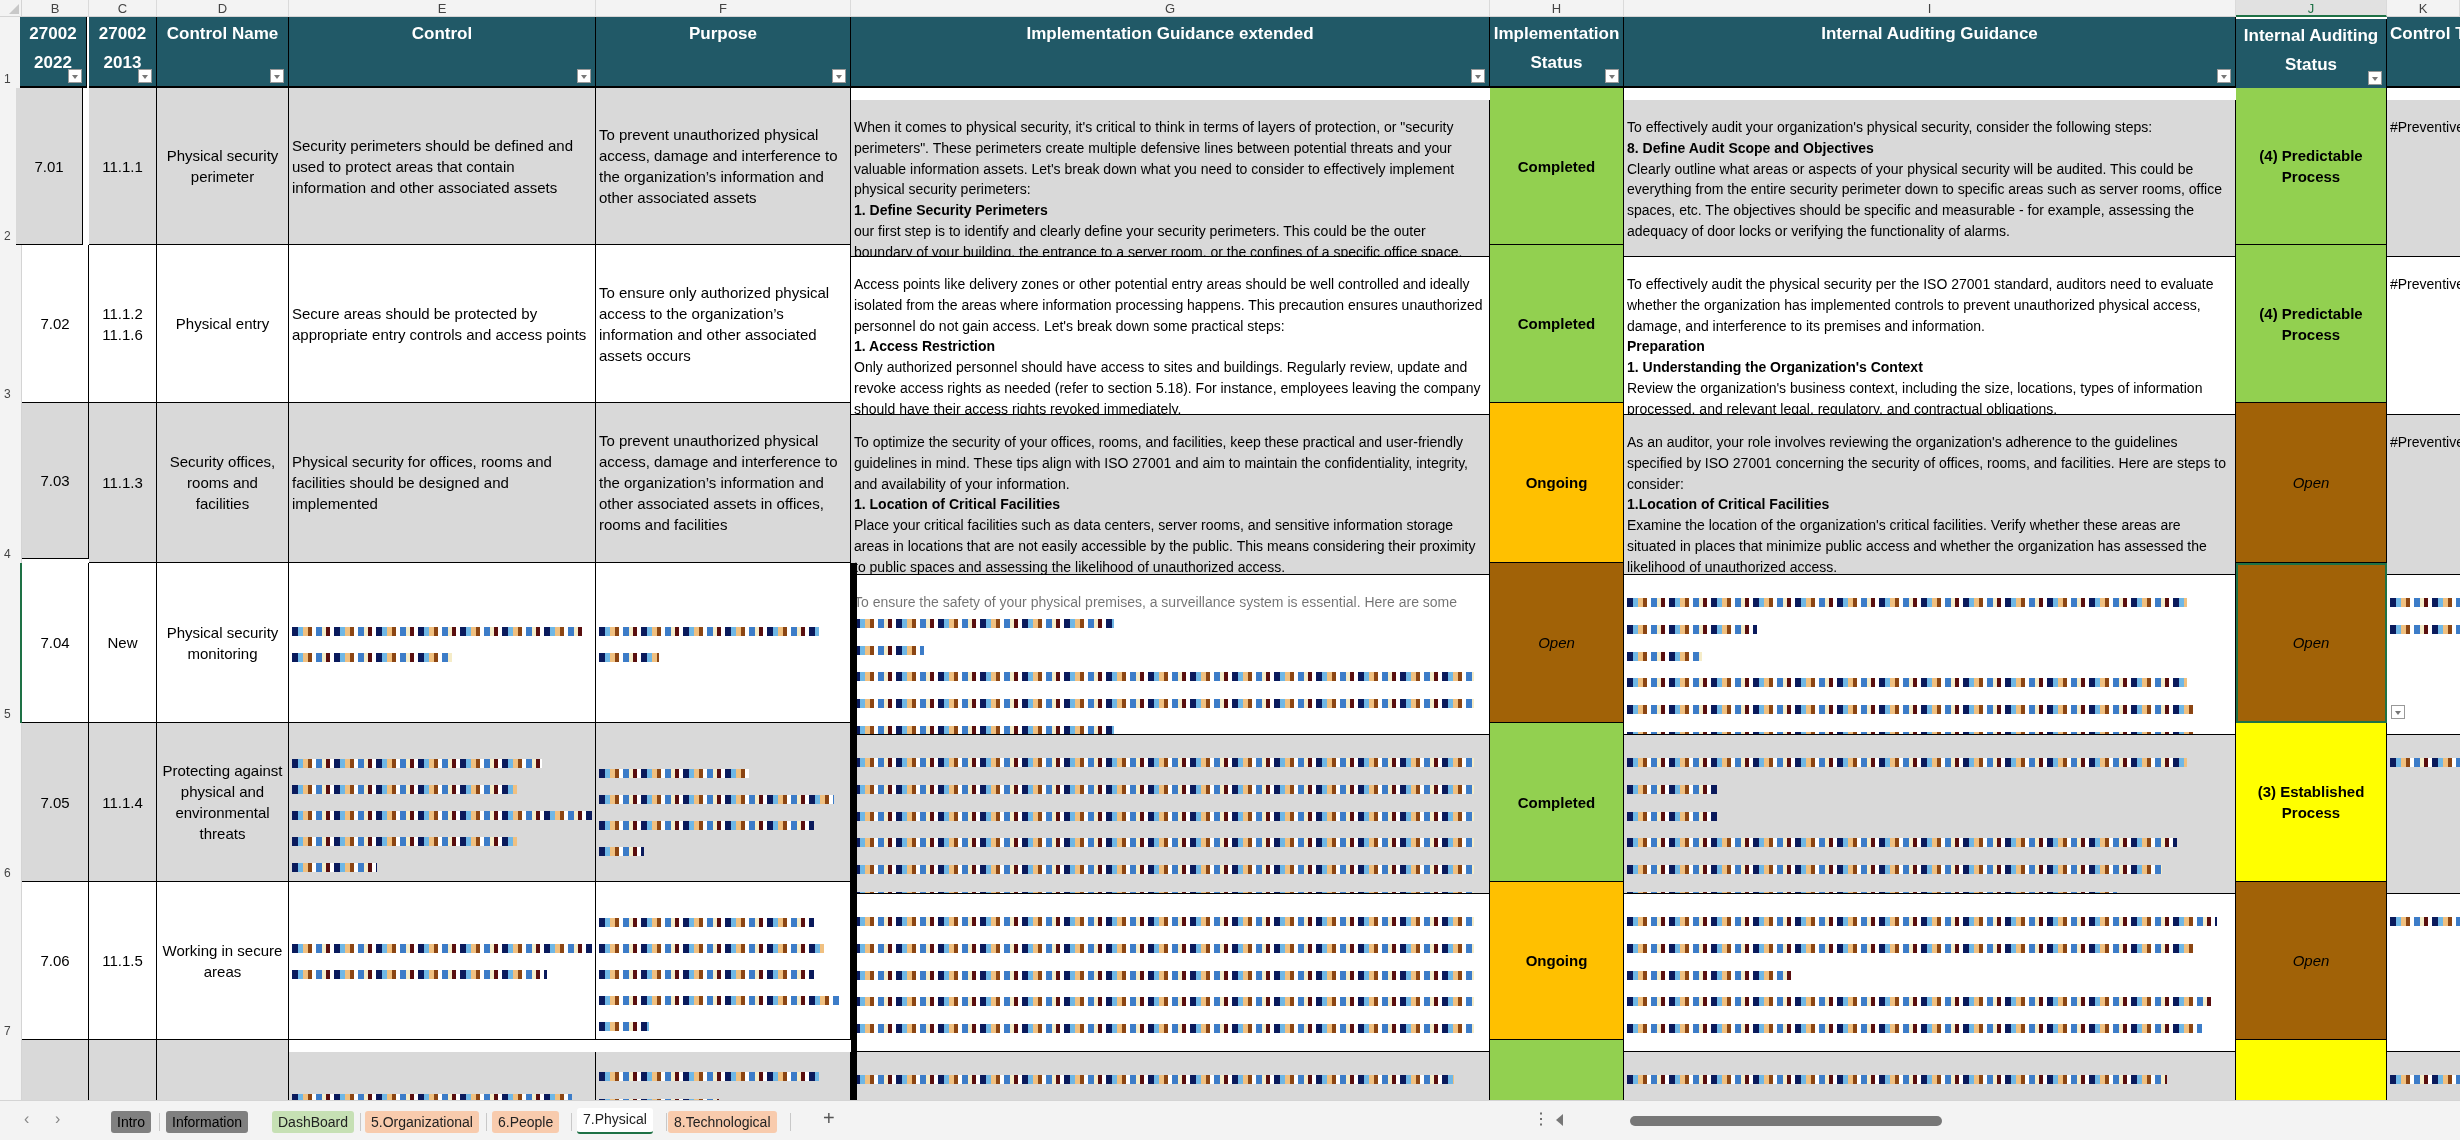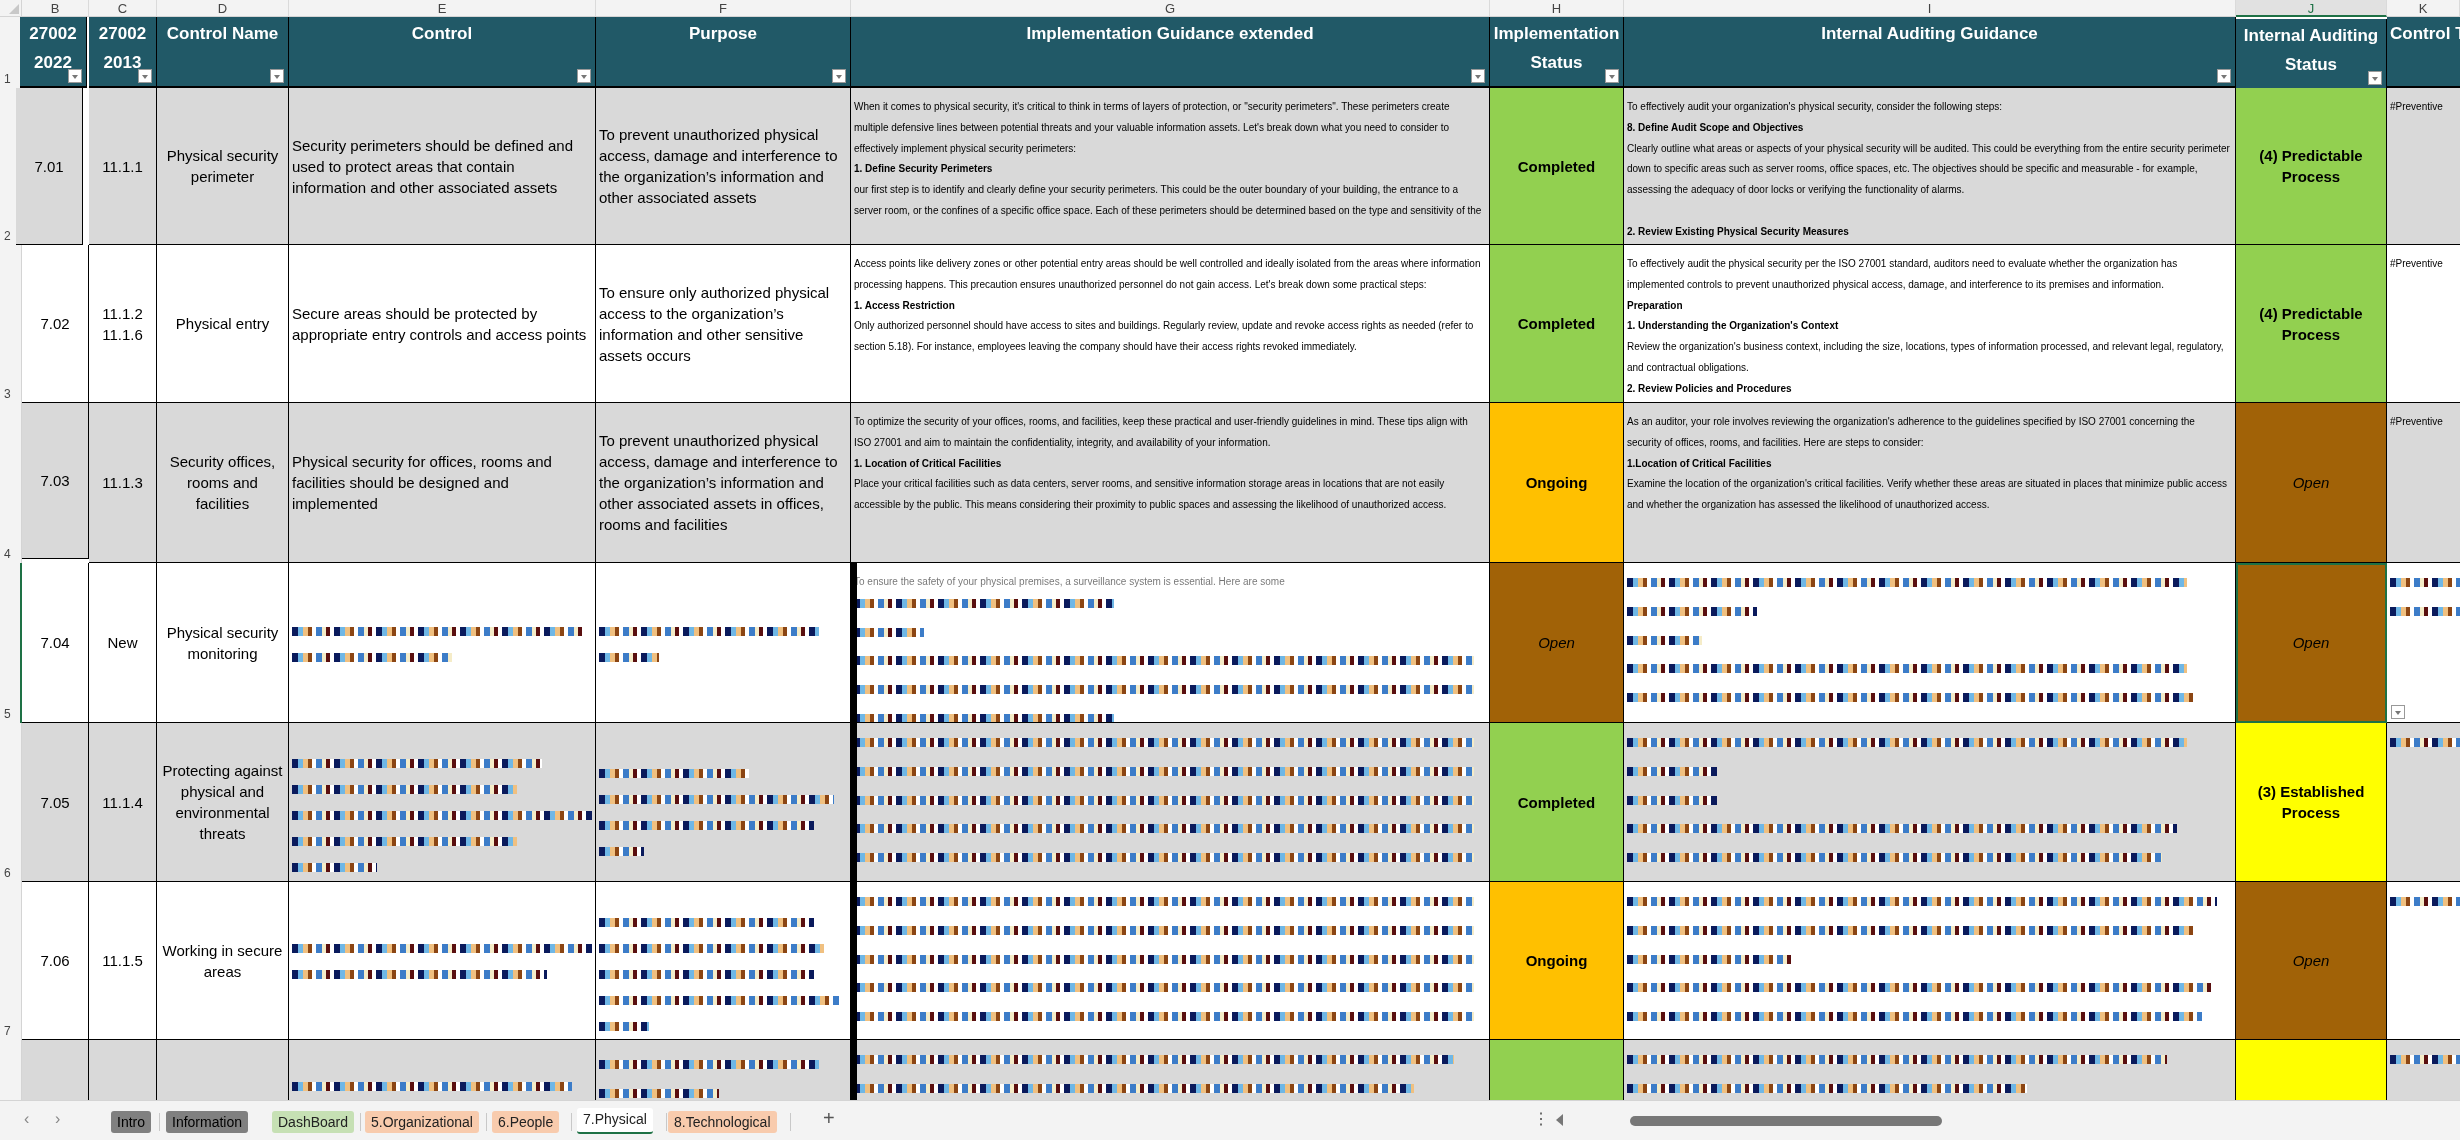--- a/index.html
+++ b/index.html
@@ -19,21 +19,21 @@
   .vcenter { display:flex; align-items:center; }
   .wrap { padding:0 3px; line-height:21px; }
   .gray { background:#d9d9d9; }
   .white { background:#ffffff; }
   .green { background:#92d050; }
   .orange { background:#ffc000; }
   .yellow { background:#ffff00; }
   .lightblue { background:#a16207; }
   .bold { font-weight:bold; }
   .italic { font-style:italic; }
-  .guide { padding:9px 3px; line-height:20.8px; font-size:10px; }
+  .guide { padding:17px 3px; line-height:20.8px; font-size:14px;margin-top:12px; }
   .redacted { display:inline-block; height:9px; margin:6px 0; background:repeating-linear-gradient(90deg,#0a1a5c 0 6px,#6fb7e6 6px 11px,#f0c080 11px 16px,#8b4513 16px 20px,#ffffff 20px 24px,#3c7cc8 24px 30px,#f5ecc8 30px 34px,#5a0f0f 34px 38px,#ffffff 38px 42px); }
   .selected { outline:2px solid #1e7145; outline-offset:-2px; }
   .tabs { position:absolute; left:0; top:1100px; width:2460px; height:40px; background:#f3f3f3; border-top:1px solid #d4d4d4; box-sizing:border-box; }
   .navarrow { position:absolute; top:9px; font-size:16px; color:#888; }
   .tab { position:absolute; top:10px; height:22px; line-height:22px; font-size:14px; padding:0 6px; border-radius:3px; color:#222; box-sizing:border-box; }
   .tab.gray { background:#808080; color:#000000; }
   .tab.greenl { background:#c6e0b4; }
   .tab.peach { background:#f8cbad; }
   .tab.activetab { background:#fff; border-bottom:2px solid #1e7145; top:7px; height:26px; }
   .tabsep { position:absolute; top:12px; width:1px; height:18px; background:#c8c8c8; }
@@ -116,21 +116,21 @@
     <div class="bold">2. Review Existing Physical Security Measures</div>
   </div>
   <div class="cell green center bold wrap" style="left:2236px;top:88px;width:151px;height:157px">(4) Predictable Process</div>
   <div class="cell gray guide" style="left:2387px;top:88px;width:100px;height:157px">#Preventive</div>
 
   <div class="cell white center" style="left:22px;top:245px;width:67px;height:158px">7.02</div>
   <div class="cell white center" style="left:89px;top:245px;width:68px;height:158px;white-space:pre-line;line-height:21px">11.1.2
 11.1.6</div>
   <div class="cell white center wrap" style="left:157px;top:245px;width:132px;height:158px">Physical entry</div>
   <div class="cell white vcenter wrap" style="left:289px;top:245px;width:307px;height:158px">Secure areas should be protected by appropriate entry controls and access points</div>
-  <div class="cell white vcenter wrap" style="left:596px;top:245px;width:255px;height:158px">To ensure only authorized physical access to the organization’s information and other sensitive assets occurs</div>
+  <div class="cell white vcenter wrap" style="left:596px;top:245px;width:255px;height:158px">To ensure only authorized physical access to the organization’s information and other associated assets occurs</div>
   <div class="cell white guide" style="left:851px;top:245px;width:639px;height:158px">
     <div>Access points like delivery zones or other potential entry areas should be well controlled and ideally isolated from the areas where information processing happens. This precaution ensures unauthorized personnel do not gain access. Let's break down some practical steps:</div>
     <div class="bold">1. Access Restriction</div>
     <div>Only authorized personnel should have access to sites and buildings. Regularly review, update and revoke access rights as needed (refer to section 5.18). For instance, employees leaving the company should have their access rights revoked immediately.</div>
   </div>
   <div class="cell green center bold" style="left:1490px;top:245px;width:134px;height:158px">Completed</div>
   <div class="cell white guide" style="left:1624px;top:245px;width:612px;height:158px">
     <div>To effectively audit the physical security per the ISO 27001 standard, auditors need to evaluate whether the organization has implemented controls to prevent unauthorized physical access, damage, and interference to its premises and information.</div>
     <div class="bold">Preparation</div>
     <div class="bold">1. Understanding the Organization's Context</div>

